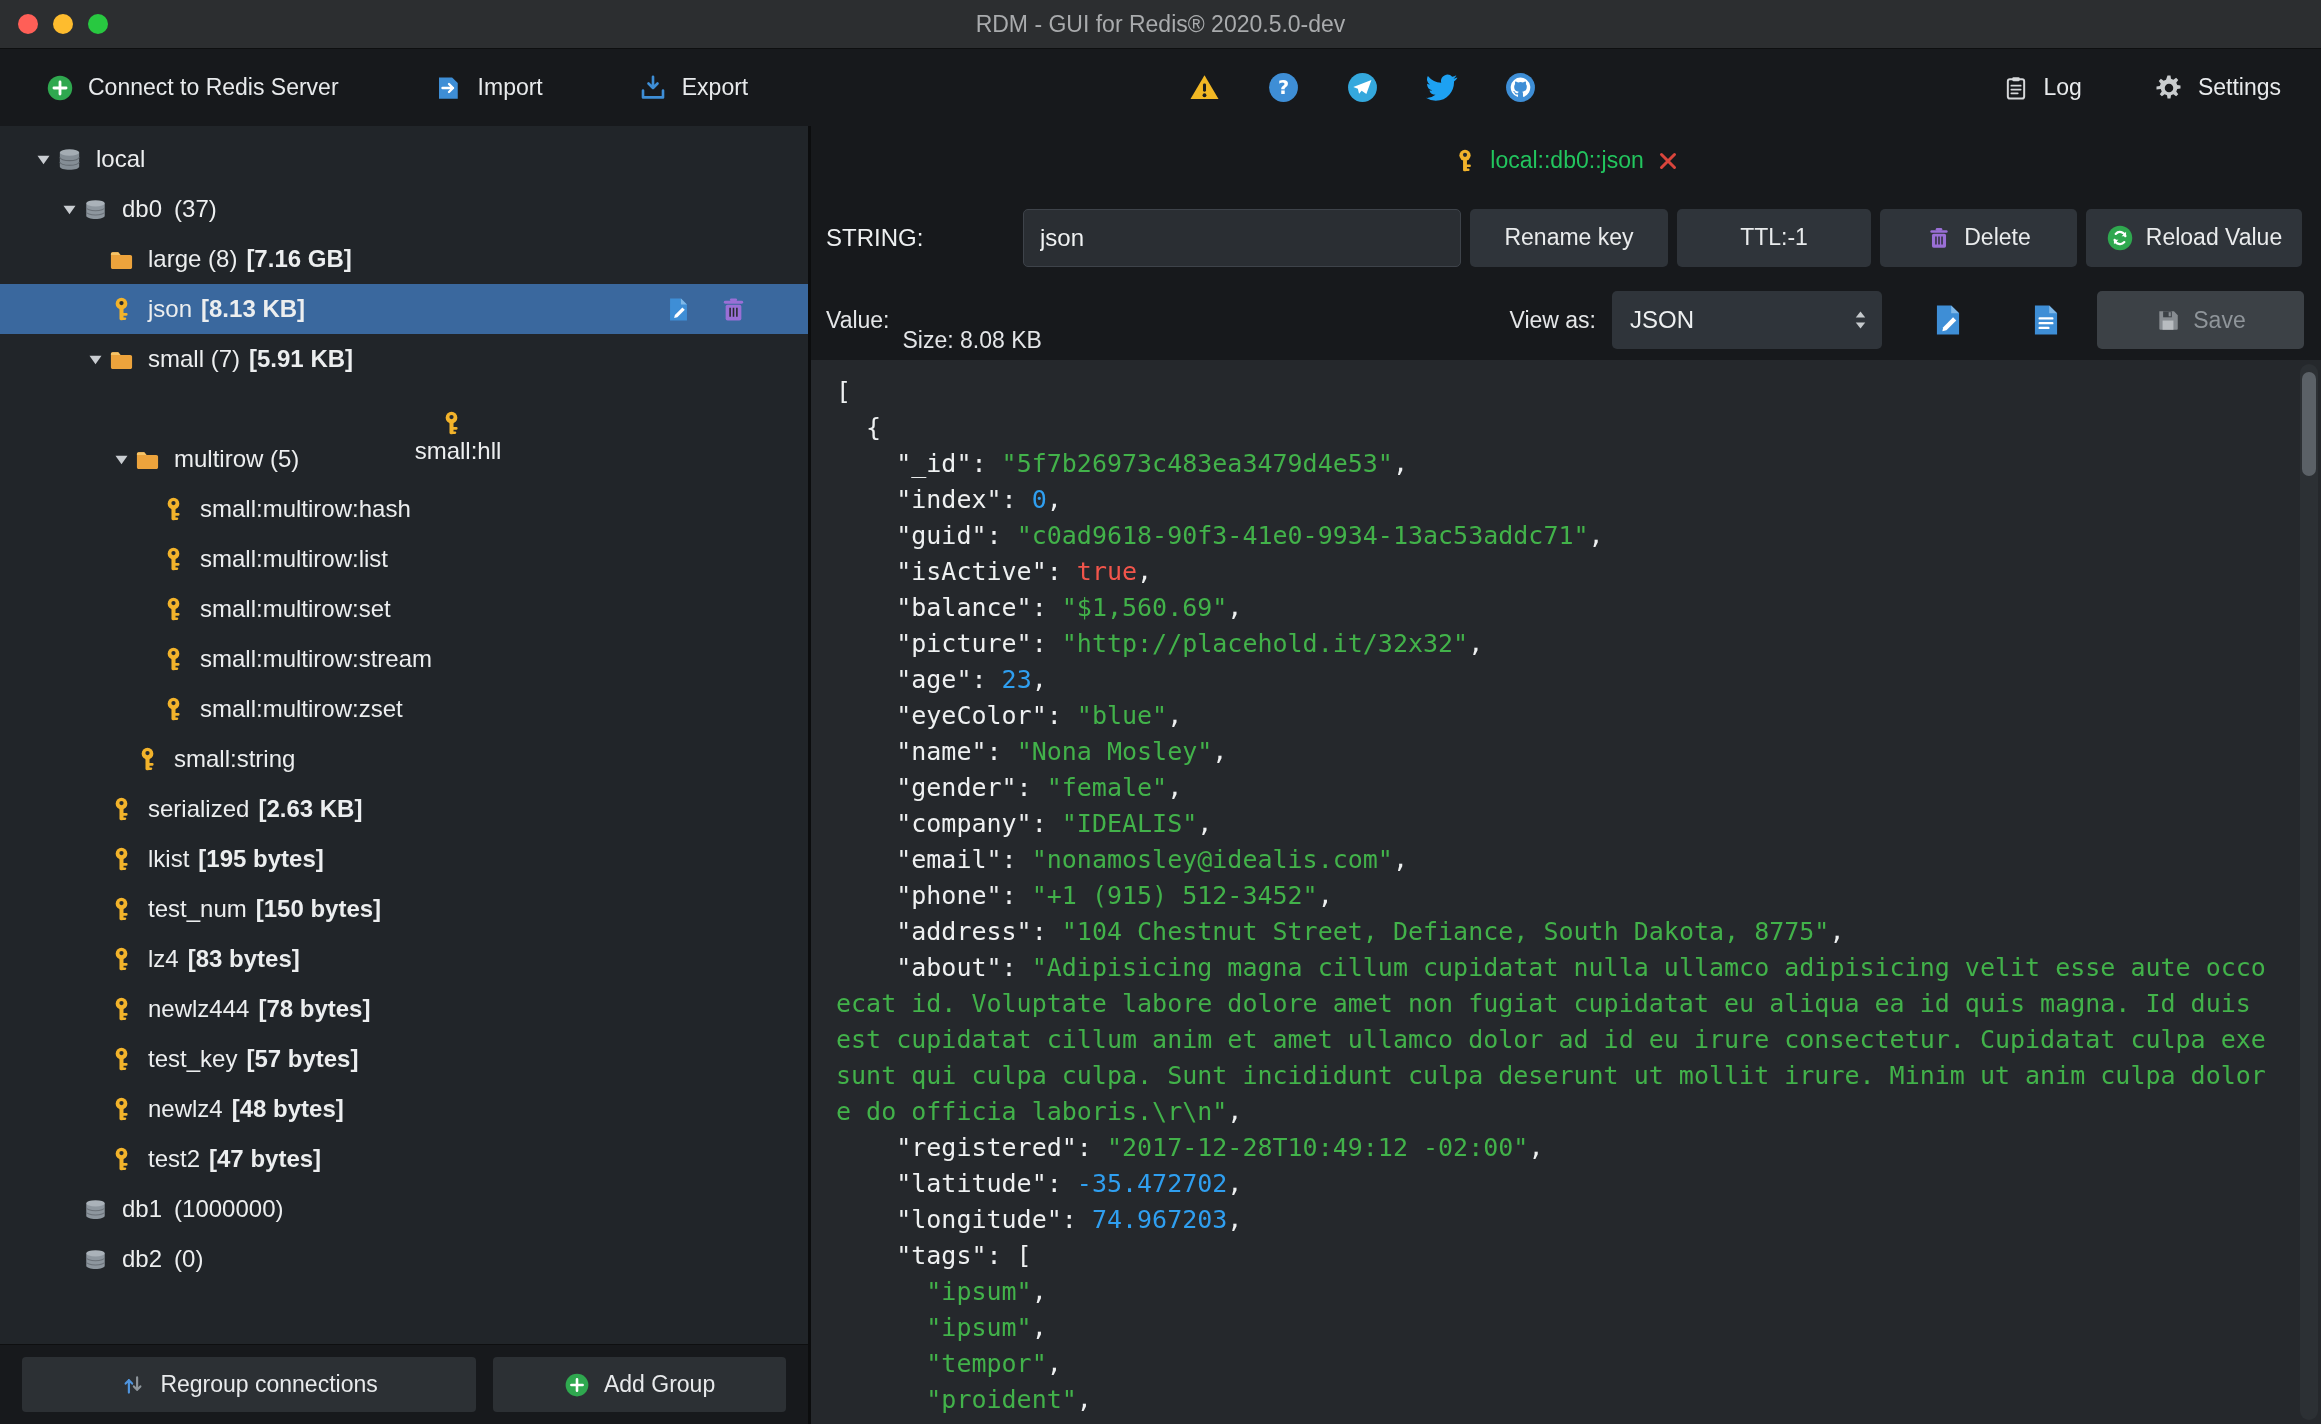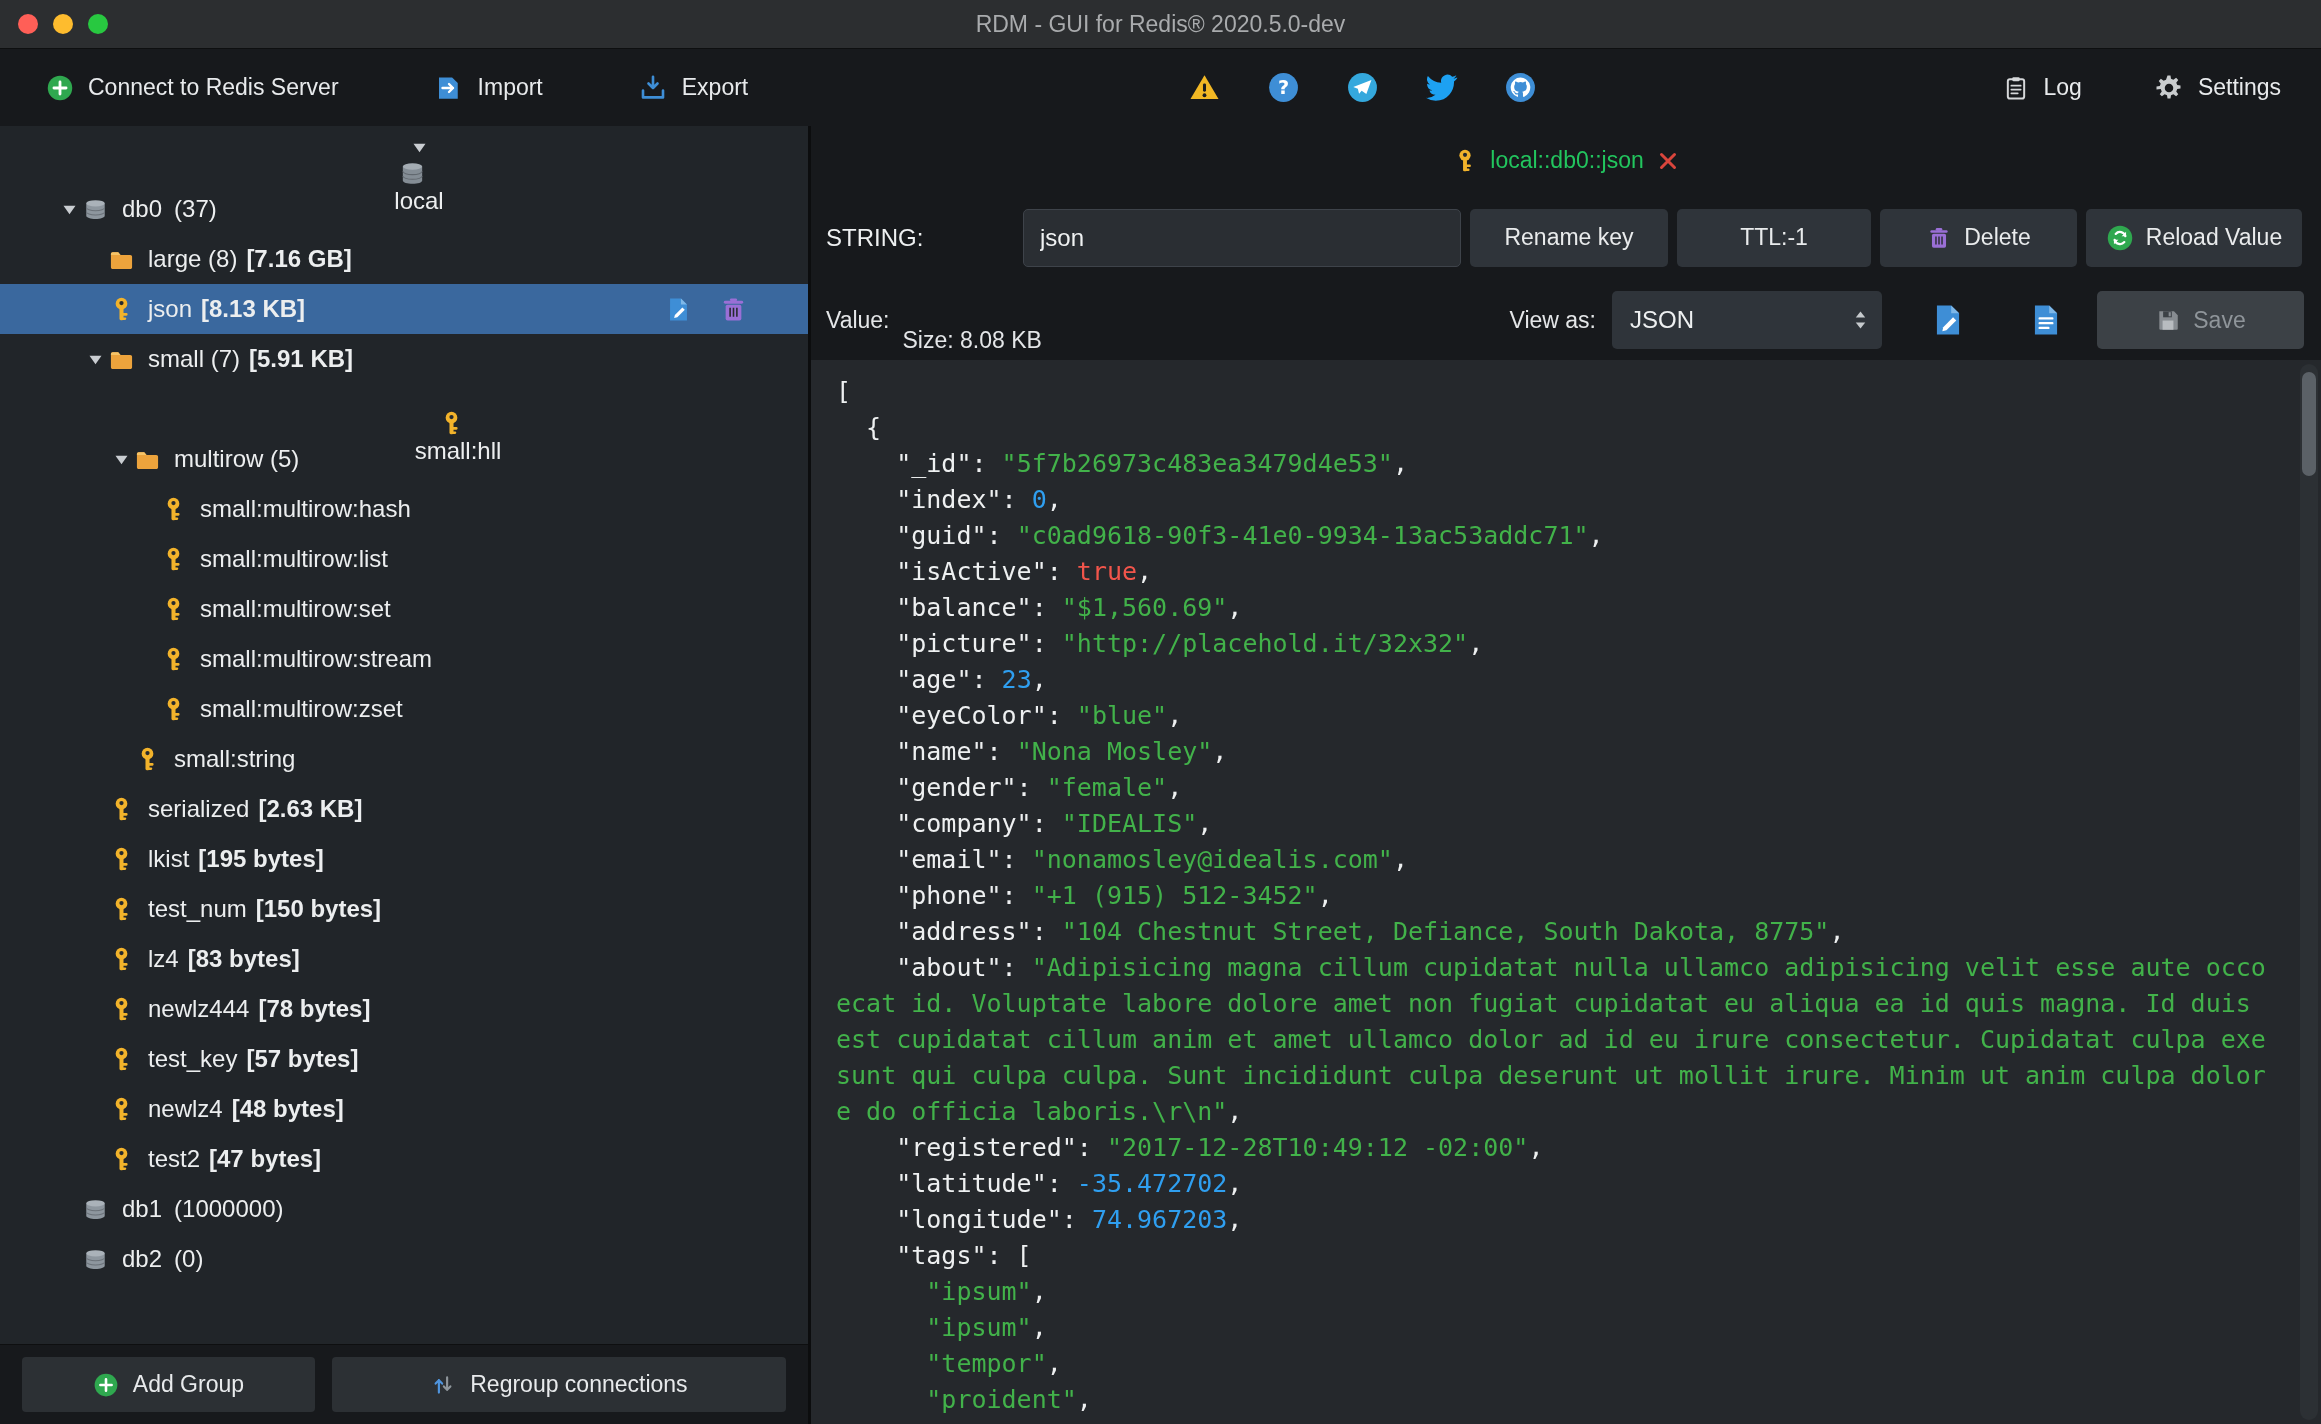--- a/index.html
+++ b/index.html
@@ -176,21 +176,21 @@
           </span>
         <span>Settings</span>
       </button>
     </div>
   </div>
 
   <div class="content">
 
     <aside class="sidebar">
       <div class="tree" id="tree">
-          <div class="tree-row" style="padding-left: 30px; flex-direction: column;">
+          <div class="tree-row" style="padding-left: 30px;">
             <span class="expander">
               <svg viewBox="0 0 12 12" width="15" height="15">
                 <path d="M1.2 3h9.6L6 9.8z" fill="#c9cdd1"></path>
               </svg>
             </span>
             <span class="tree-icon">
               <svg viewBox="0 0 24 24">
                 <path d="M3.4 5.8v12.4c0 1.7 3.9 3 8.6 3s8.6-1.3 8.6-3V5.8" fill="#848d95"></path>
                 <ellipse cx="12" cy="5.8" rx="8.6" ry="2.9" fill="#a4acb3"></ellipse>
                 <path d="M3.4 10c0 1.7 3.9 3 8.6 3s8.6-1.3 8.6-3M3.4 14.2c0 1.7 3.9 3 8.6 3s8.6-1.3 8.6-3" stroke="#61686f" stroke-width="0.9" fill="none"></path>
@@ -541,37 +541,37 @@
                 <path d="M3.8 6.5v11c0 1.6 3.7 2.9 8.2 2.9s8.2-1.3 8.2-2.9v-11" fill="#8d969e"></path>
                 <ellipse cx="12" cy="6.5" rx="8.2" ry="2.8" fill="#aab2b9"></ellipse>
                 <path d="M3.8 10.2c0 1.6 3.7 2.9 8.2 2.9s8.2-1.3 8.2-2.9M3.8 14c0 1.6 3.7 2.9 8.2 2.9s8.2-1.3 8.2-2.9" stroke="#6b7279" stroke-width="0.9" fill="none"></path>
               </svg>
             </span>
             <span class="tree-label">db2</span>
             <span class="tree-count">(0)</span>
           </div>
         </div>
       <div class="sidebar-footer">
+        <button class="footer-btn regroup">
+          <span class="icon i26">
+              <svg viewBox="0 0 24 24">
+                <path d="M8.2 19V7.5M8.2 7.5 5.2 10.7M8.2 7.5l3 3.2" stroke="#4f94dd" stroke-width="2" fill="none" stroke-linecap="round" stroke-linejoin="round"></path>
+                <path d="M15.8 5v11.5m0 0 3-3.2m-3 3.2-3-3.2" stroke="#8f969c" stroke-width="2" fill="none" stroke-linecap="round" stroke-linejoin="round"></path>
+              </svg>
+            </span>
+          <span>Regroup connections</span>
+        </button>
         <button class="footer-btn add">
           <span class="icon i26">
               <svg viewBox="0 0 24 24">
                 <circle cx="12" cy="12" r="10.5" fill="#2fa84f"></circle>
                 <path d="M12 6.8v10.4M6.8 12h10.4" stroke="#fff" stroke-width="2.4" stroke-linecap="round"></path>
               </svg>
             </span>
           <span>Add Group</span>
-        </button>
-        <button class="footer-btn regroup">
-          <span class="icon i26">
-              <svg viewBox="0 0 24 24">
-                <path d="M8.2 19V7.5M8.2 7.5 5.2 10.7M8.2 7.5l3 3.2" stroke="#4f94dd" stroke-width="2" fill="none" stroke-linecap="round" stroke-linejoin="round"></path>
-                <path d="M15.8 5v11.5m0 0 3-3.2m-3 3.2-3-3.2" stroke="#8f969c" stroke-width="2" fill="none" stroke-linecap="round" stroke-linejoin="round"></path>
-              </svg>
-            </span>
-          <span>Regroup connections</span>
         </button>
       </div>
     </aside>
 
     <main class="main">
       <div class="tabbar">
         <div class="tab">
           <span class="icon i26">
               <svg viewBox="0 0 24 24">
                 <g fill="#f2b32b">

